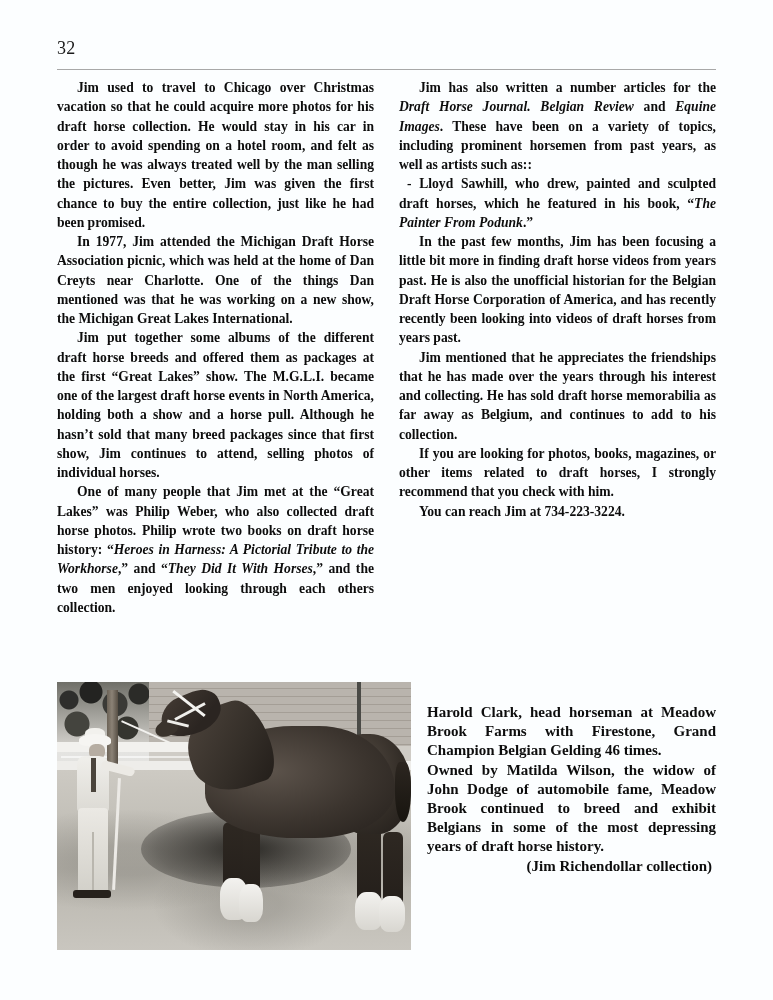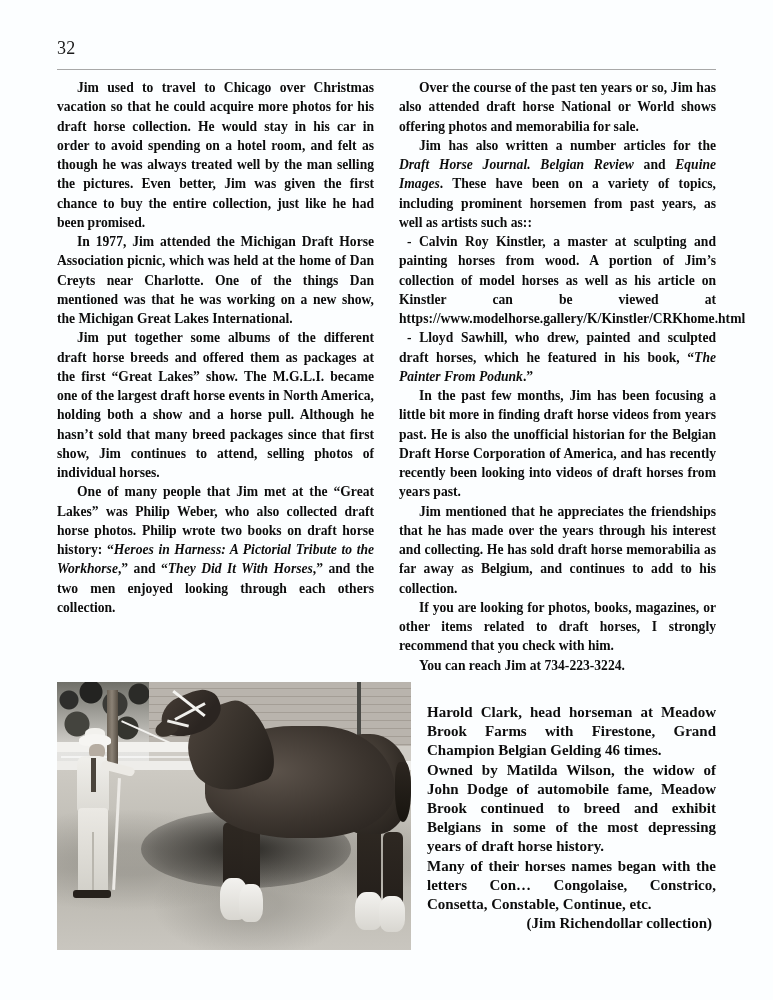--- a/index.html
+++ b/index.html
@@ -368,23 +368,21 @@
   <div class="columns">
 
     <div class="col col-left">
       <p class="para">Jim used to travel to Chicago over Christmas vacation so that he could acquire more photos for his draft horse collection. He would stay in his car in order to avoid spending on a hotel room, and felt as though he was always treated well by the man selling the pictures. Even better, Jim was given the first chance to buy the entire collection, just like he had been promised.</p>
       <p class="para">In 1977, Jim attended the Michigan Draft Horse Association picnic, which was held at the home of Dan Creyts near Charlotte. One of the things Dan mentioned was that he was working on a new show, the Michigan Great Lakes International.</p>
       <p class="para">Jim put together some albums of the different draft horse breeds and offered them as packages at the first “Great Lakes” show. The M.G.L.I. became one of the largest draft horse events in North America, holding both a show and a horse pull. Although he hasn’t sold that many breed packages since that first show, Jim continues to attend, selling photos of individual horses.</p>
       <p class="para"><span>One of many people that Jim met at the “Great Lakes” was Philip Weber, who also collected draft horse photos. Philip wrote two books on draft horse history: “</span><i>Heroes in Harness: A Pictorial Tribute to the Workhorse</i><span>,” and “</span><i>They Did It With Horses</i><span>,” and the two men enjoyed looking through each others collection.</span></p>
     </div>
 
     <div class="col col-right">
-      <p class="para">Over the course of the past ten years or so, Jim has also attended draft  horse National or World shows offering photos and memorabilia for sale.</p>
       <p class="para"><span>Jim has also written a number articles for the </span><i>Draft Horse Journal.</i><span> </span><i>Belgian Review</i><span> and </span><i>Equine Images</i><span>. These have been on a variety of topics, including prominent horsemen from past years, as well as artists such as::</span></p>
-      <p class="para bullet">- Calvin Roy Kinstler, a master at sculpting and painting horses from wood. A portion of Jim’s collection of model  horses as well as his article on Kinstler can be viewed at https://www.modelhorse.gallery/K/Kinstler/CRKhome.html</p>
       <p class="para bullet"><span>- Lloyd Sawhill, who drew, painted and sculpted draft horses, which he featured in his book, “</span><i>The Painter From Podunk</i><span>.”</span></p>
       <p class="para">In the past few months, Jim has been focusing a little bit more in finding draft horse videos from years past. He is also the unofficial historian for the Belgian Draft Horse Corporation of America, and has recently recently been looking into videos of draft horses from years past.</p>
       <p class="para">Jim mentioned that he appreciates the friendships that he has made over the years through his interest and collecting. He has sold draft horse memorabilia as far away as Belgium, and continues to add to his collection.</p>
       <p class="para">If you are looking for photos, books, magazines, or other items related to draft horses, I strongly recommend that you check with him.</p>
       <p class="para">You can reach Jim at 734-223-3224.</p>
     </div>
 
   </div>
 
   <div class="photo-frame">
@@ -430,17 +428,16 @@
       <div class="man-arm"></div>
       <div class="man-legs"></div>
       <div class="man-leg-split"></div>
       <div class="man-shoe"></div>
     </div>
   </div>
 
   <div class="caption">
     <p class="cap">Harold Clark, head horseman at Meadow Brook Farms with Firestone, Grand Champion Belgian Gelding 46 times.</p>
     <p class="cap">Owned by Matilda Wilson, the widow of John Dodge of automobile fame, Meadow Brook continued to breed   and exhibit Belgians in some of the most depressing years of draft horse history.</p>
-    <p class="cap">Many of their horses names began with the letters Con… Congolaise, Constrico, Consetta, Constable, Continue, etc.</p>
     <p class="cap credit">(Jim Richendollar collection)</p>
   </div>
 
 </div>
 
 </body></html>

